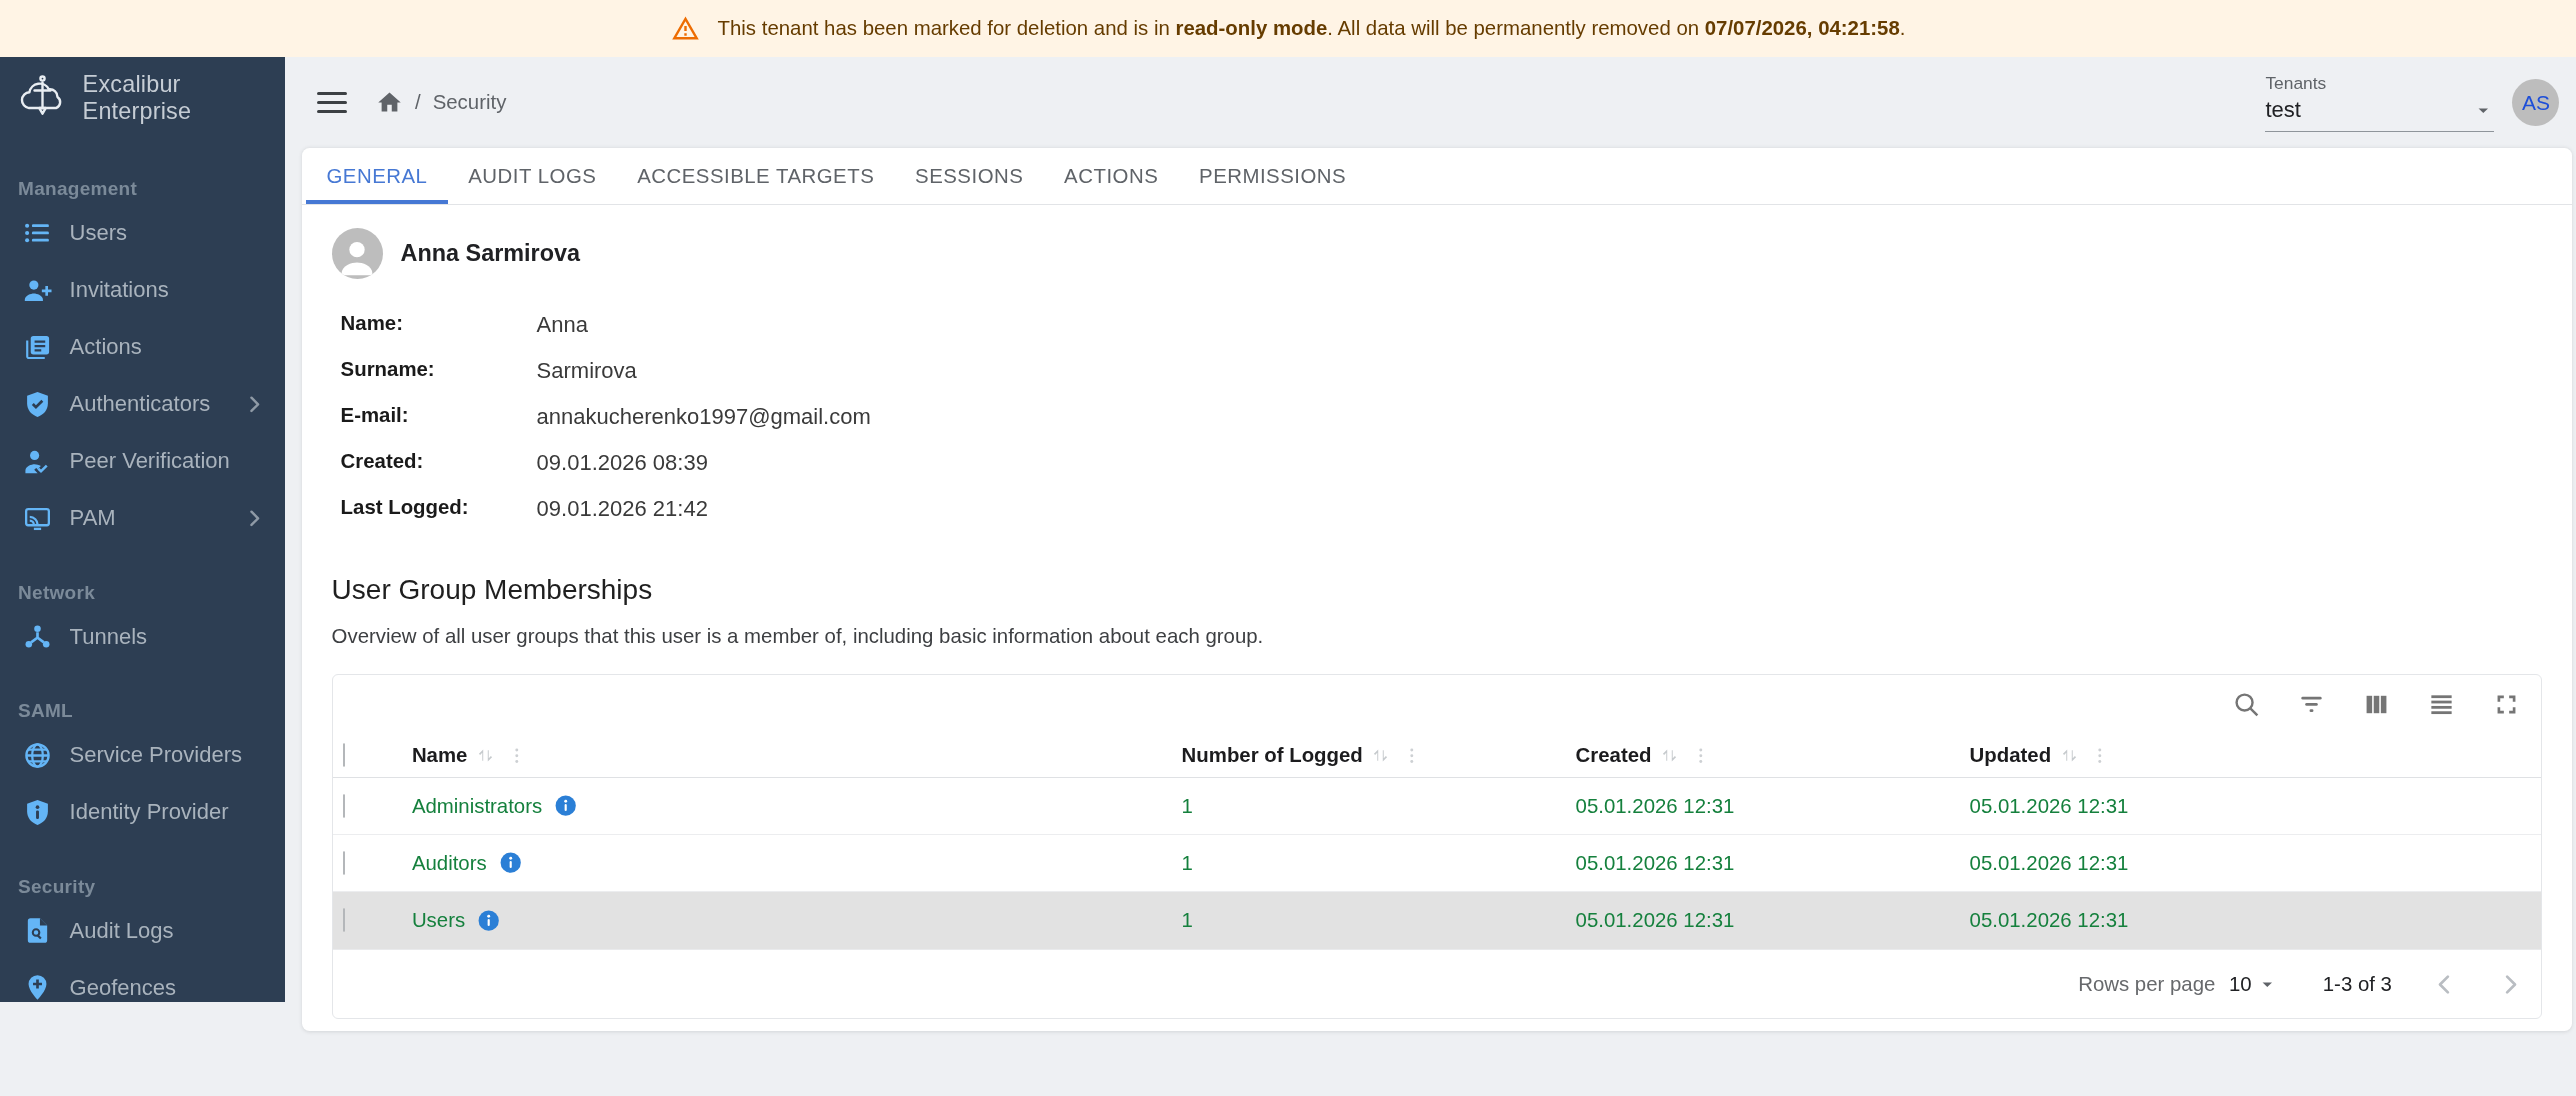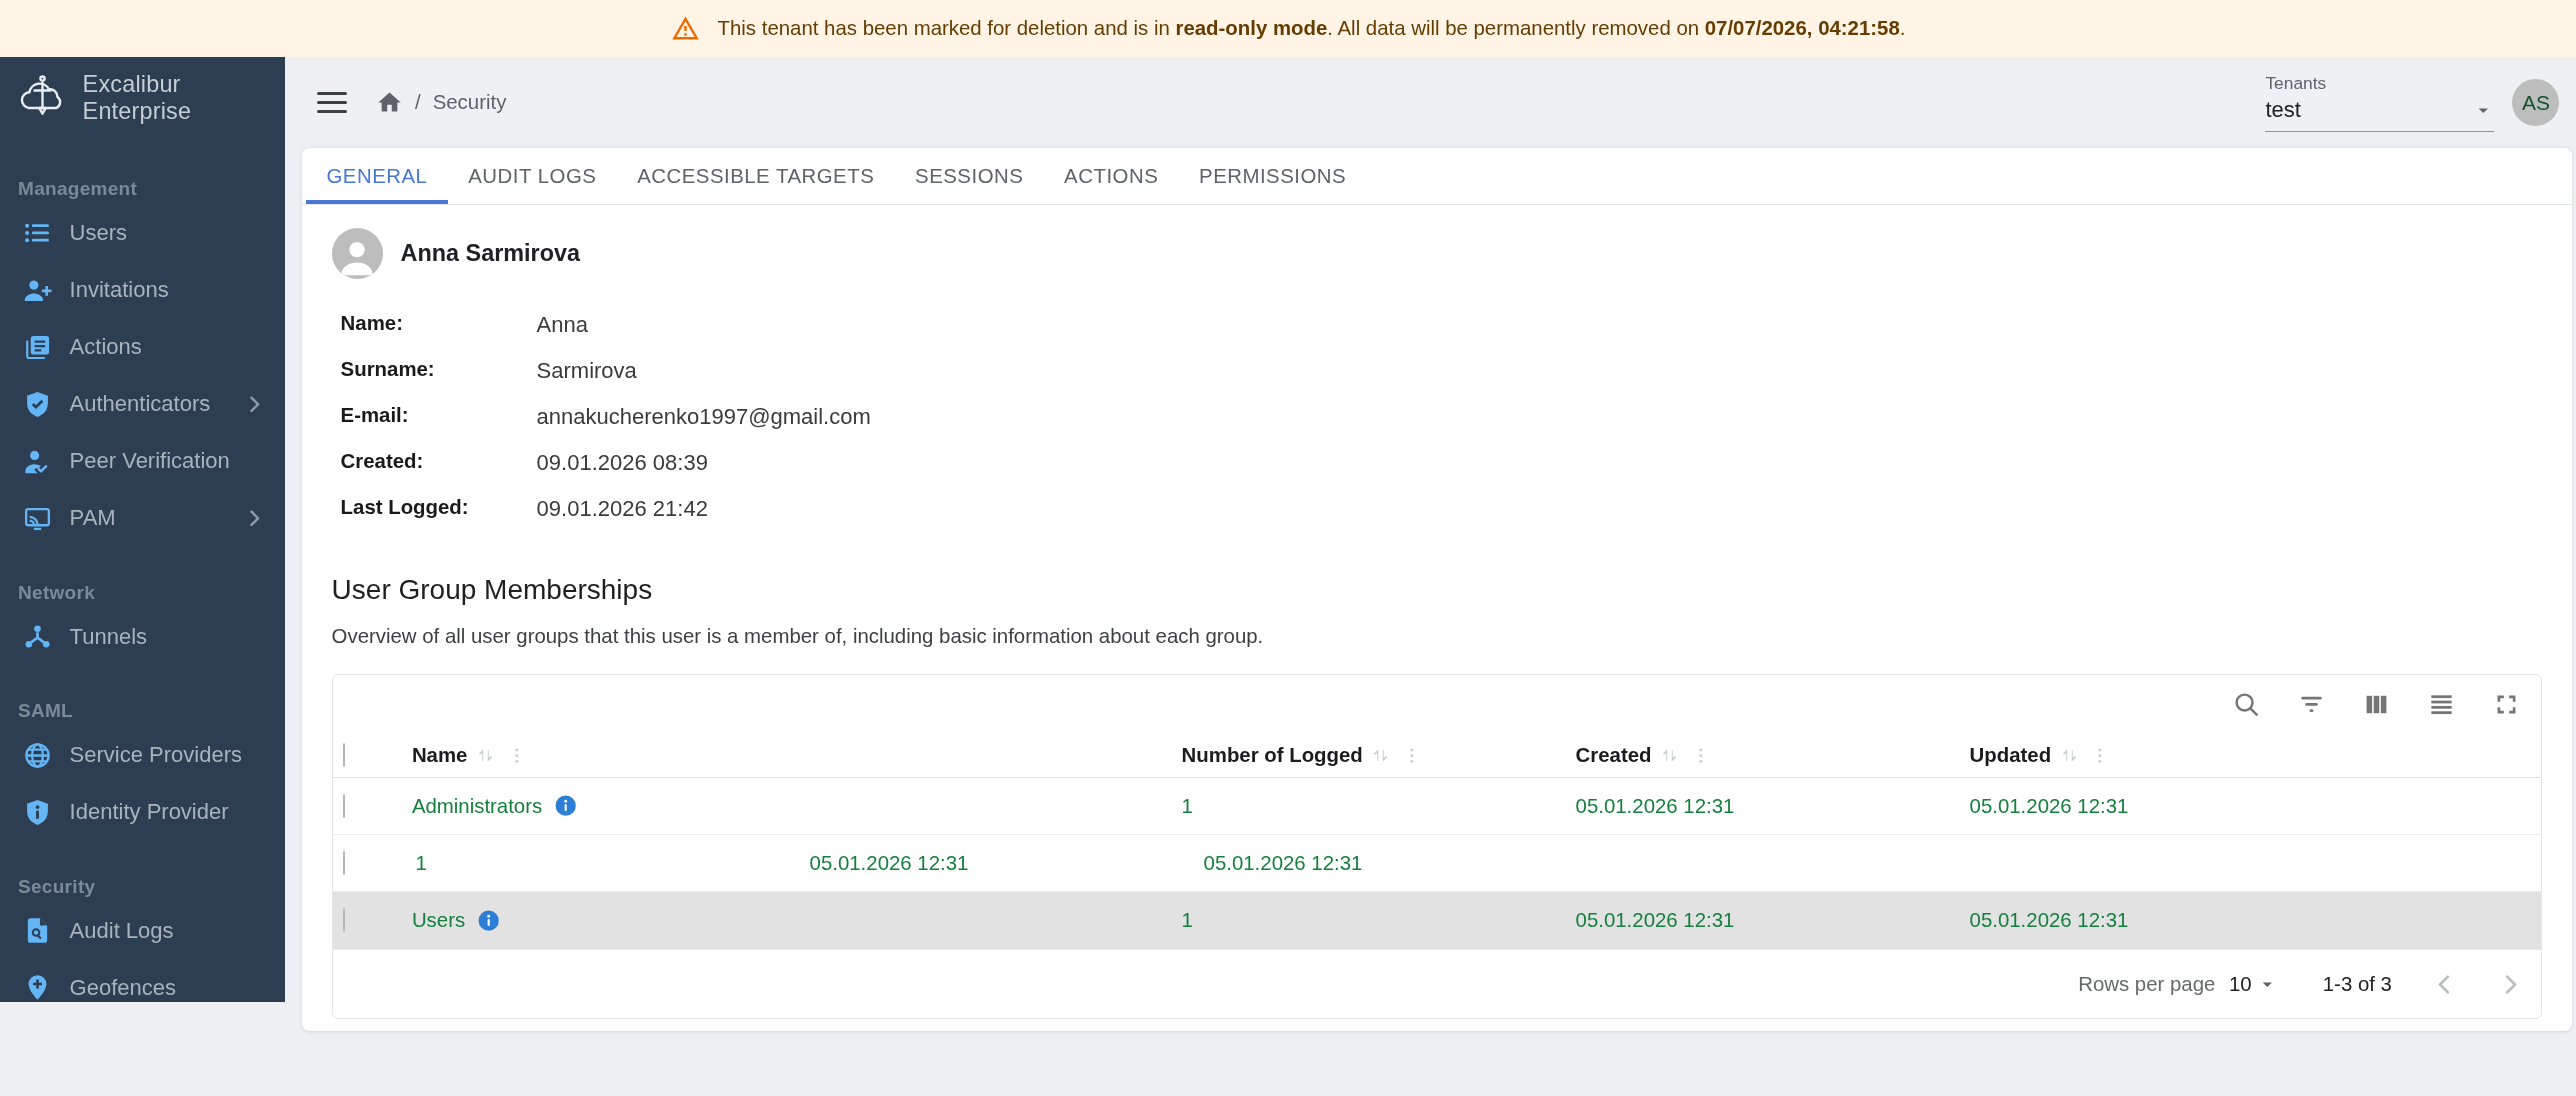--- a/index.html
+++ b/index.html
@@ -44,21 +44,21 @@
   .home-ic { width:27px; height:27px; color:#5f6368; }
   .home-ic svg { width:100%; height:100%; }
 
   .tenants { margin-left:auto; width:229px; margin-right:18px; cursor:pointer; }
   .tenants-label { font-size:17.4px; color:#5f6368; margin-bottom:3px; }
   .tenants-row { display:flex; align-items:center; justify-content:space-between;
     border-bottom:1.5px solid #8f959b; padding-bottom:7.5px; }
   .tenants-value { font-size:22px; color:#202124; }
   .caret { width:22.6px; height:22.6px; color:#5f6368; }
   .caret svg { width:100%; height:100%; }
-  .avatar { width:47px; height:47px; border-radius:50%; background:#bdbdbd; color:#14532d;
+  .avatar { width:47px; height:47px; border-radius:50%; background:#bdbdbd; color:#1d4ed8;
     display:flex; align-items:center; justify-content:center; font-size:21px; cursor:pointer; }
 
   
   .card { margin:0 4.5px 0 16.6px; height:883px; background:#fff; border-radius:7.5px;
     box-shadow:0 0.8px 3.8px rgba(60,64,67,.15); overflow:hidden; }
   .tabs { height:57px; display:flex; padding-left:4.5px; border-bottom:0.8px solid #e2e4e7; }
   .tab { position:relative; display:flex; align-items:center; padding:0 20.4px;
     font-size:20.4px; font-weight:500; letter-spacing:0.5px; color:#5f6368; cursor:pointer; }
   .tab.active { color:var(--accent-blue,#4678d4); }
   .tab.active::after { content:""; position:absolute; left:0; right:0; bottom:0;
@@ -489,20 +489,30 @@
                     <rect x="10.9" y="10.2" width="2.2" height="7.2" rx="1.1" fill="#fff"></rect>
                   </svg>
                 </span>
               </div>
               <div class="c-users">1</div>
               <div class="c-created">05.01.2026 12:31</div>
               <div class="c-updated">05.01.2026 12:31</div>
             </div>
             <div class="gr grid-row">
               <div class="c-check"><span class="checkbox"></span></div>
+              <div class="c-name">
+                <span>Auditors</span>
+                <span class="info-ic icon">
+                  <svg viewBox="0 0 24 24">
+                    <circle cx="12" cy="12" r="10.4" fill="currentColor"></circle>
+                    <circle cx="12" cy="7.4" r="1.5" fill="#fff"></circle>
+                    <rect x="10.9" y="10.2" width="2.2" height="7.2" rx="1.1" fill="#fff"></rect>
+                  </svg>
+                </span>
+              </div>
               <div class="c-users">1</div>
               <div class="c-created">05.01.2026 12:31</div>
               <div class="c-updated">05.01.2026 12:31</div>
             </div>
             <div class="gr grid-row highlight">
               <div class="c-check"><span class="checkbox"></span></div>
               <div class="c-name">
                 <span>Users</span>
                 <span class="info-ic icon">
                   <svg viewBox="0 0 24 24">

